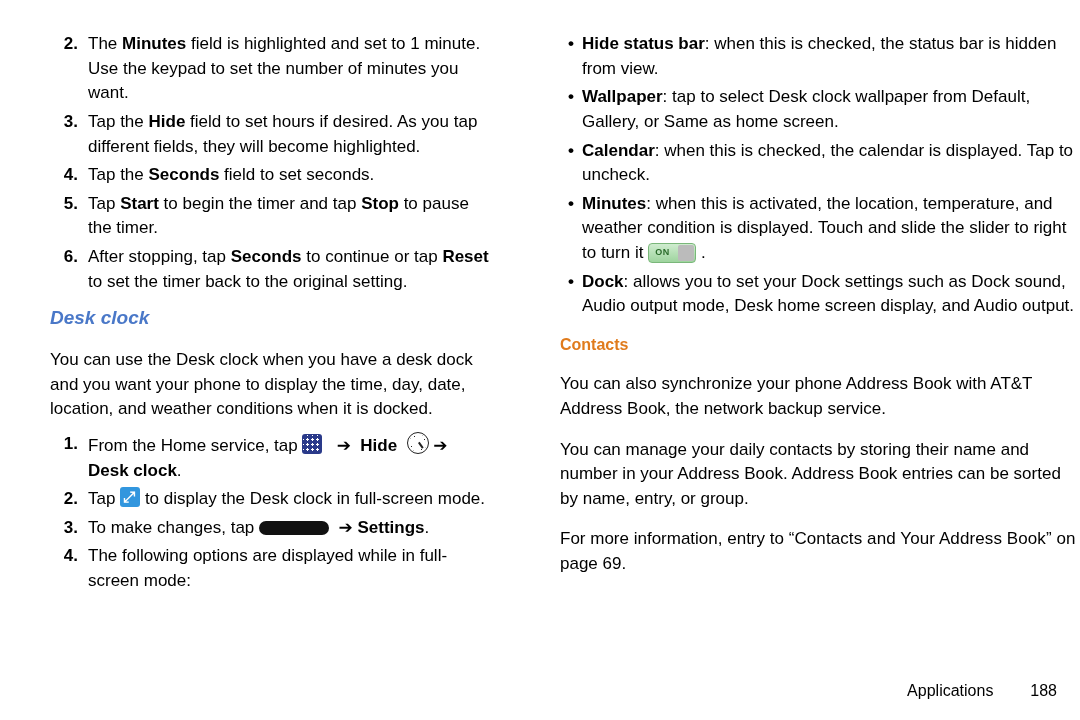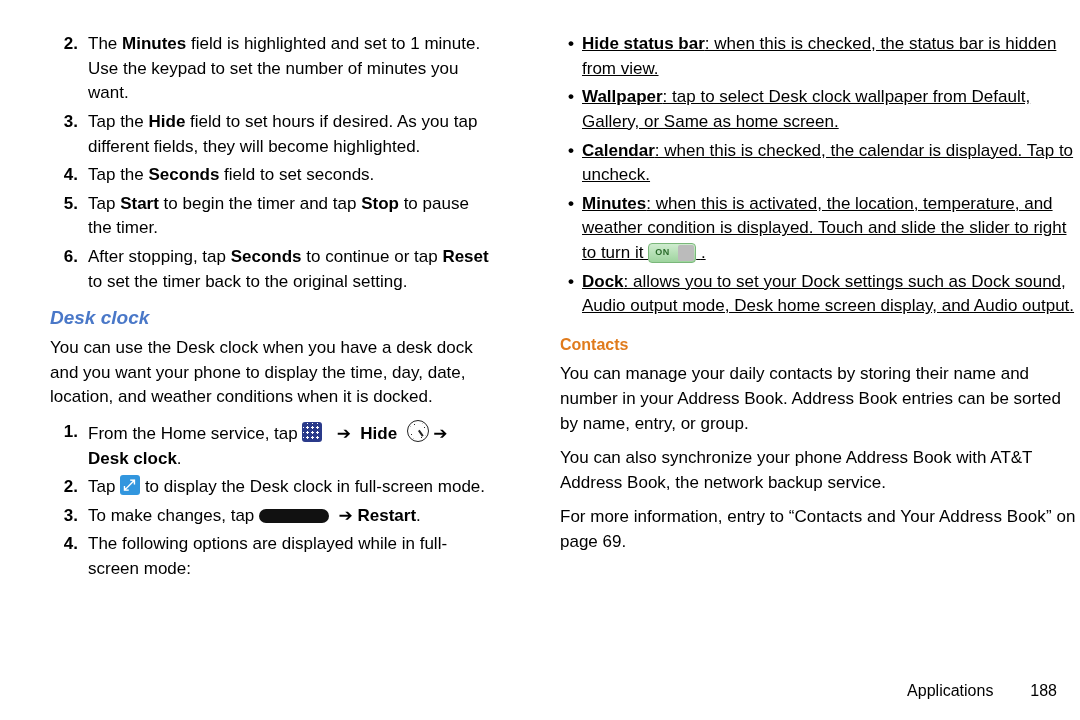--- a/index.html
+++ b/index.html
@@ -67,24 +67,23 @@
     margin: 4px 0;
   }
   .bul .dot {
     width: 22px;
     flex: 0 0 22px;
     text-align: center;
     font-weight: bold;
   }
   .bul .txt {
     flex: 1;
-    text-decoration: underline;
   }
   .para {
-    margin: 4px 0 10px 0;
+    margin: 16px 0 10px 0;
   }
   b { font-weight: bold; }
   
   .icon {
     display: inline-block;
     vertical-align: -3px;
   }
   .icon-apps {
     width: 20px; height: 20px;
     background: #2a3a8a;
@@ -236,21 +235,21 @@
           <span data-bind="left.desk_steps.s2_a">Tap </span>
           <span class="icon icon-fullscreen"></span>
           <span data-bind="left.desk_steps.s2_b"> to display the Desk clock in full-screen mode.</span>
         </span>
       </div>
       <div class="li">
         <span class="num">3.</span>
         <span class="txt">
           <span data-bind="left.desk_steps.s3_a">To make changes, tap </span>
           <span class="icon-menu-pill"></span>
-          &nbsp;➔&nbsp;<b data-bind="left.desk_steps.s3_settings">Restart</b>.
+          &nbsp;➔&nbsp;<b data-bind="left.desk_steps.s3_settings">Settings</b>.
         </span>
       </div>
       <div class="li">
         <span class="num">4.</span>
         <span class="txt" data-bind="left.desk_steps.s4">The following options are displayed while in full-screen mode:</span>
       </div>
     </div>
   </div>
 
   <div class="col col-right">
@@ -274,22 +273,22 @@
         <span class="icon-toggle-on"></span>
         <span data-bind="right.bullets.3.weather_b">.</span>
       </span>
     </div>
     <div class="bul">
       <span class="dot">•</span>
       <span class="txt"><b>Dock</b>: allows you to set your Dock settings such as Dock sound, Audio output mode, Desk home screen display, and Audio output.</span>
     </div>
 
     <div class="h-orange" data-bind="right.contacts_heading">Contacts</div>
+    <div class="para" data-bind="right.contacts_p2">You can also synchronize your phone Address Book with AT&amp;T Address Book, the network backup service.</div>
     <div class="para" data-bind="right.contacts_p1">You can manage your daily contacts by storing their name and number in your Address Book. Address Book entries can be sorted by name, entry, or group.</div>
-    <div class="para" data-bind="right.contacts_p2">You can also synchronize your phone Address Book with AT&amp;T Address Book, the network backup service.</div>
     <div class="para">
       <span data-bind="right.contacts_p3_a">For more information, entry to </span>
       <span class="quoted" data-bind="right.contacts_p3_q">“Contacts and Your Address Book”</span>
       <span data-bind="right.contacts_p3_b"> on page 69.</span>
     </div>
 
   </div>
 
 </div>
 

